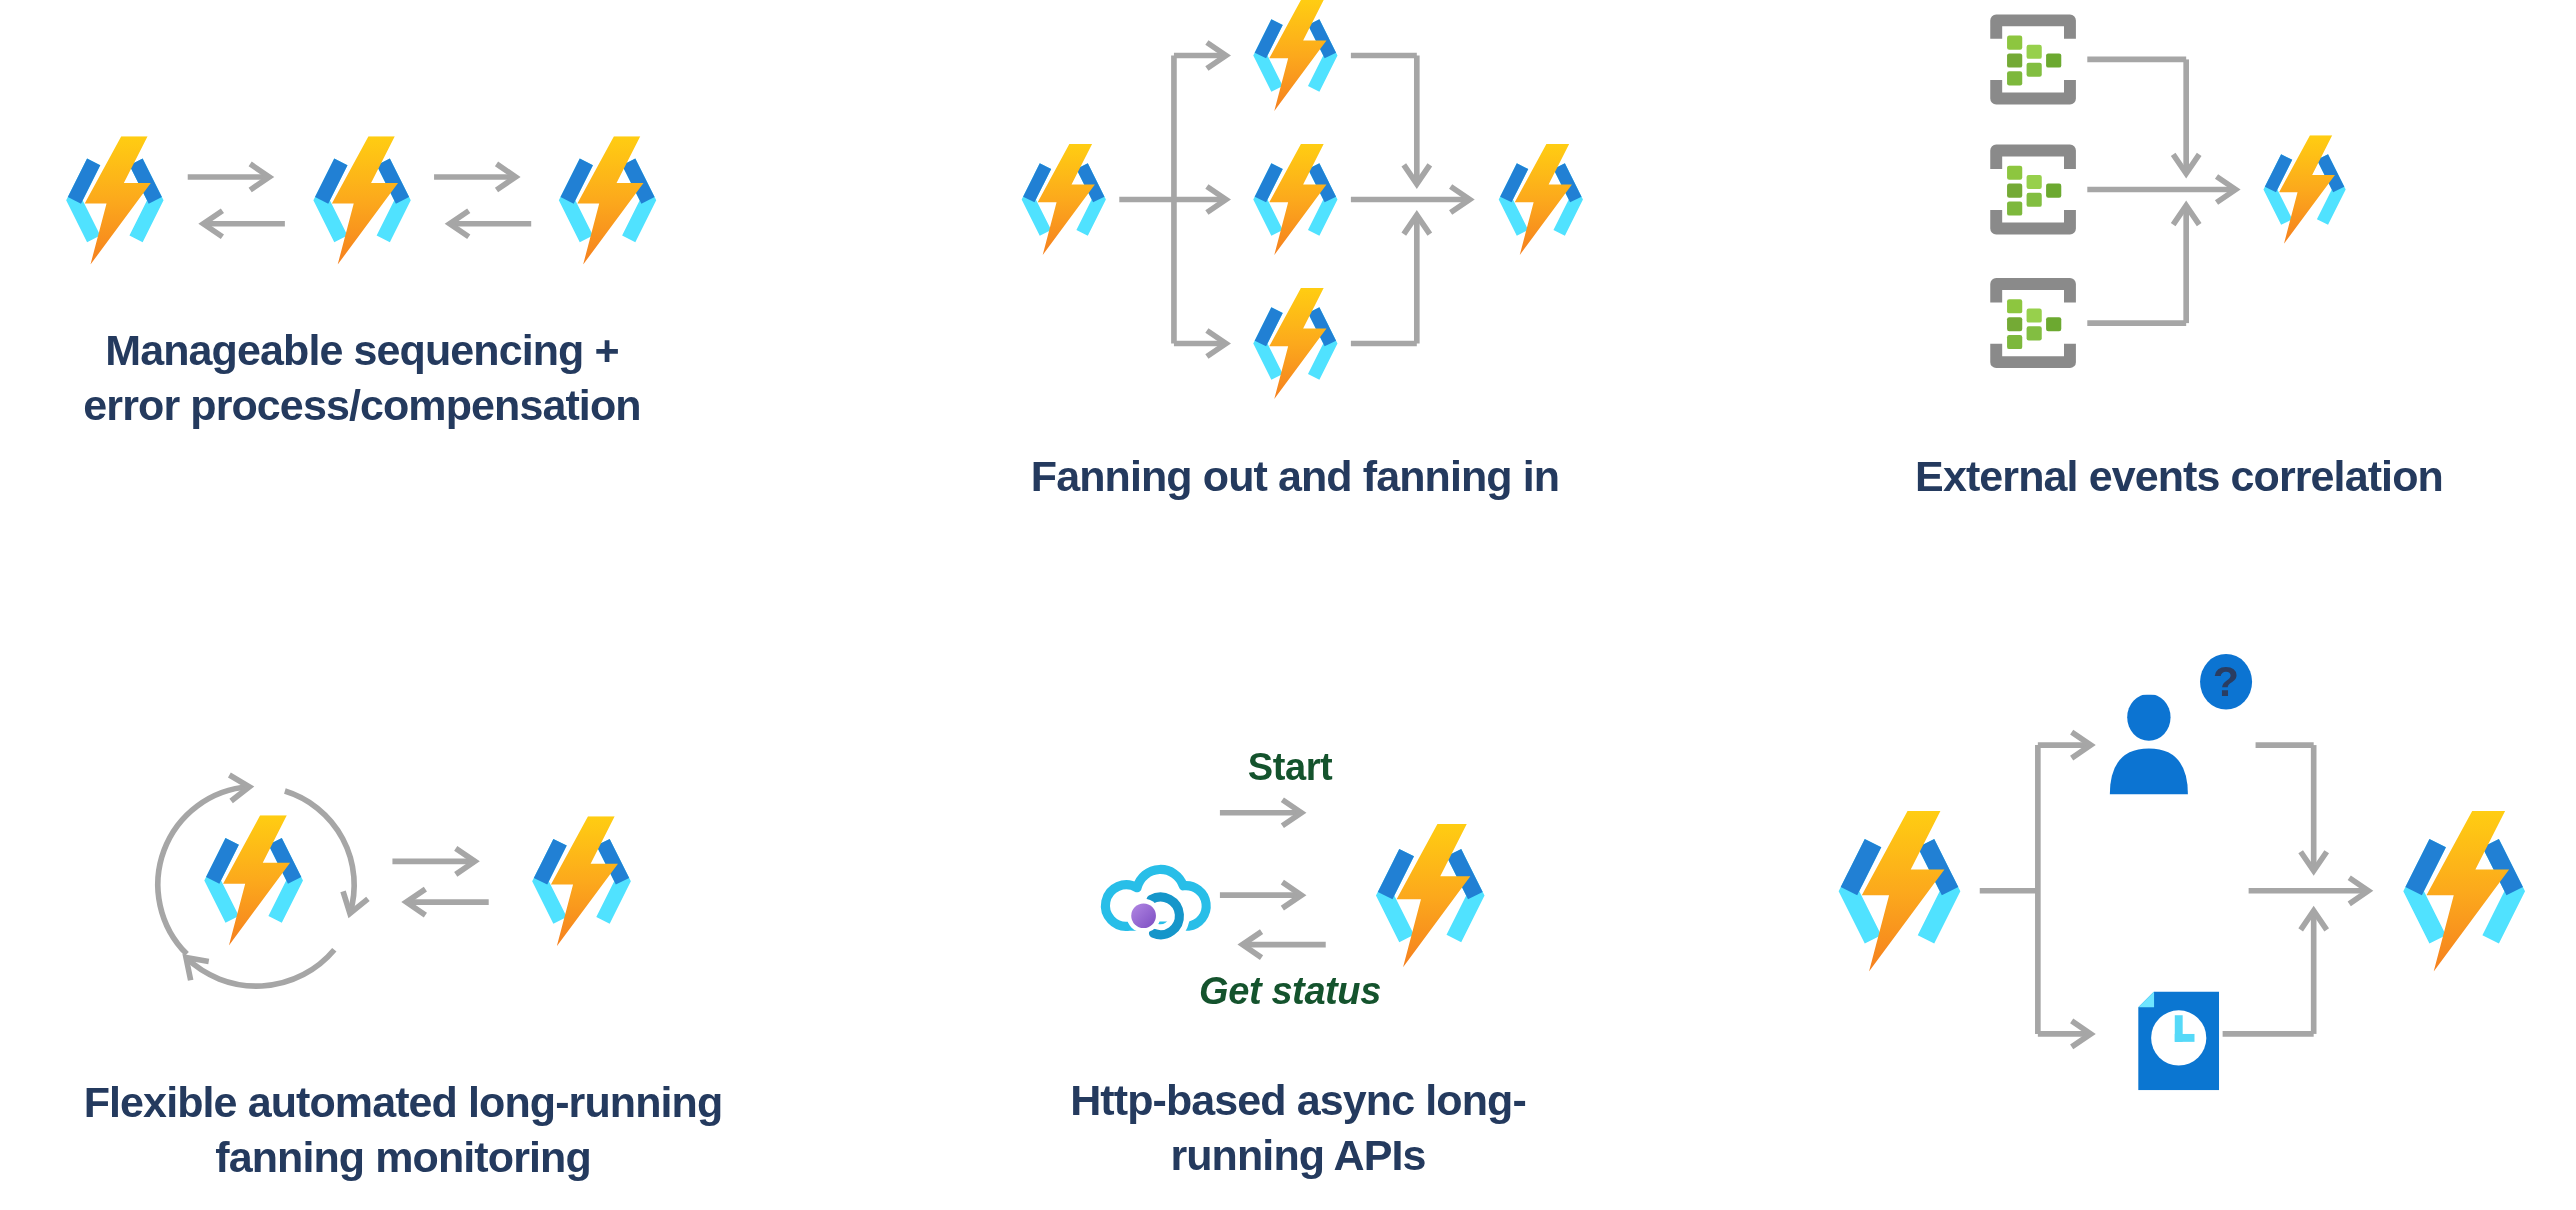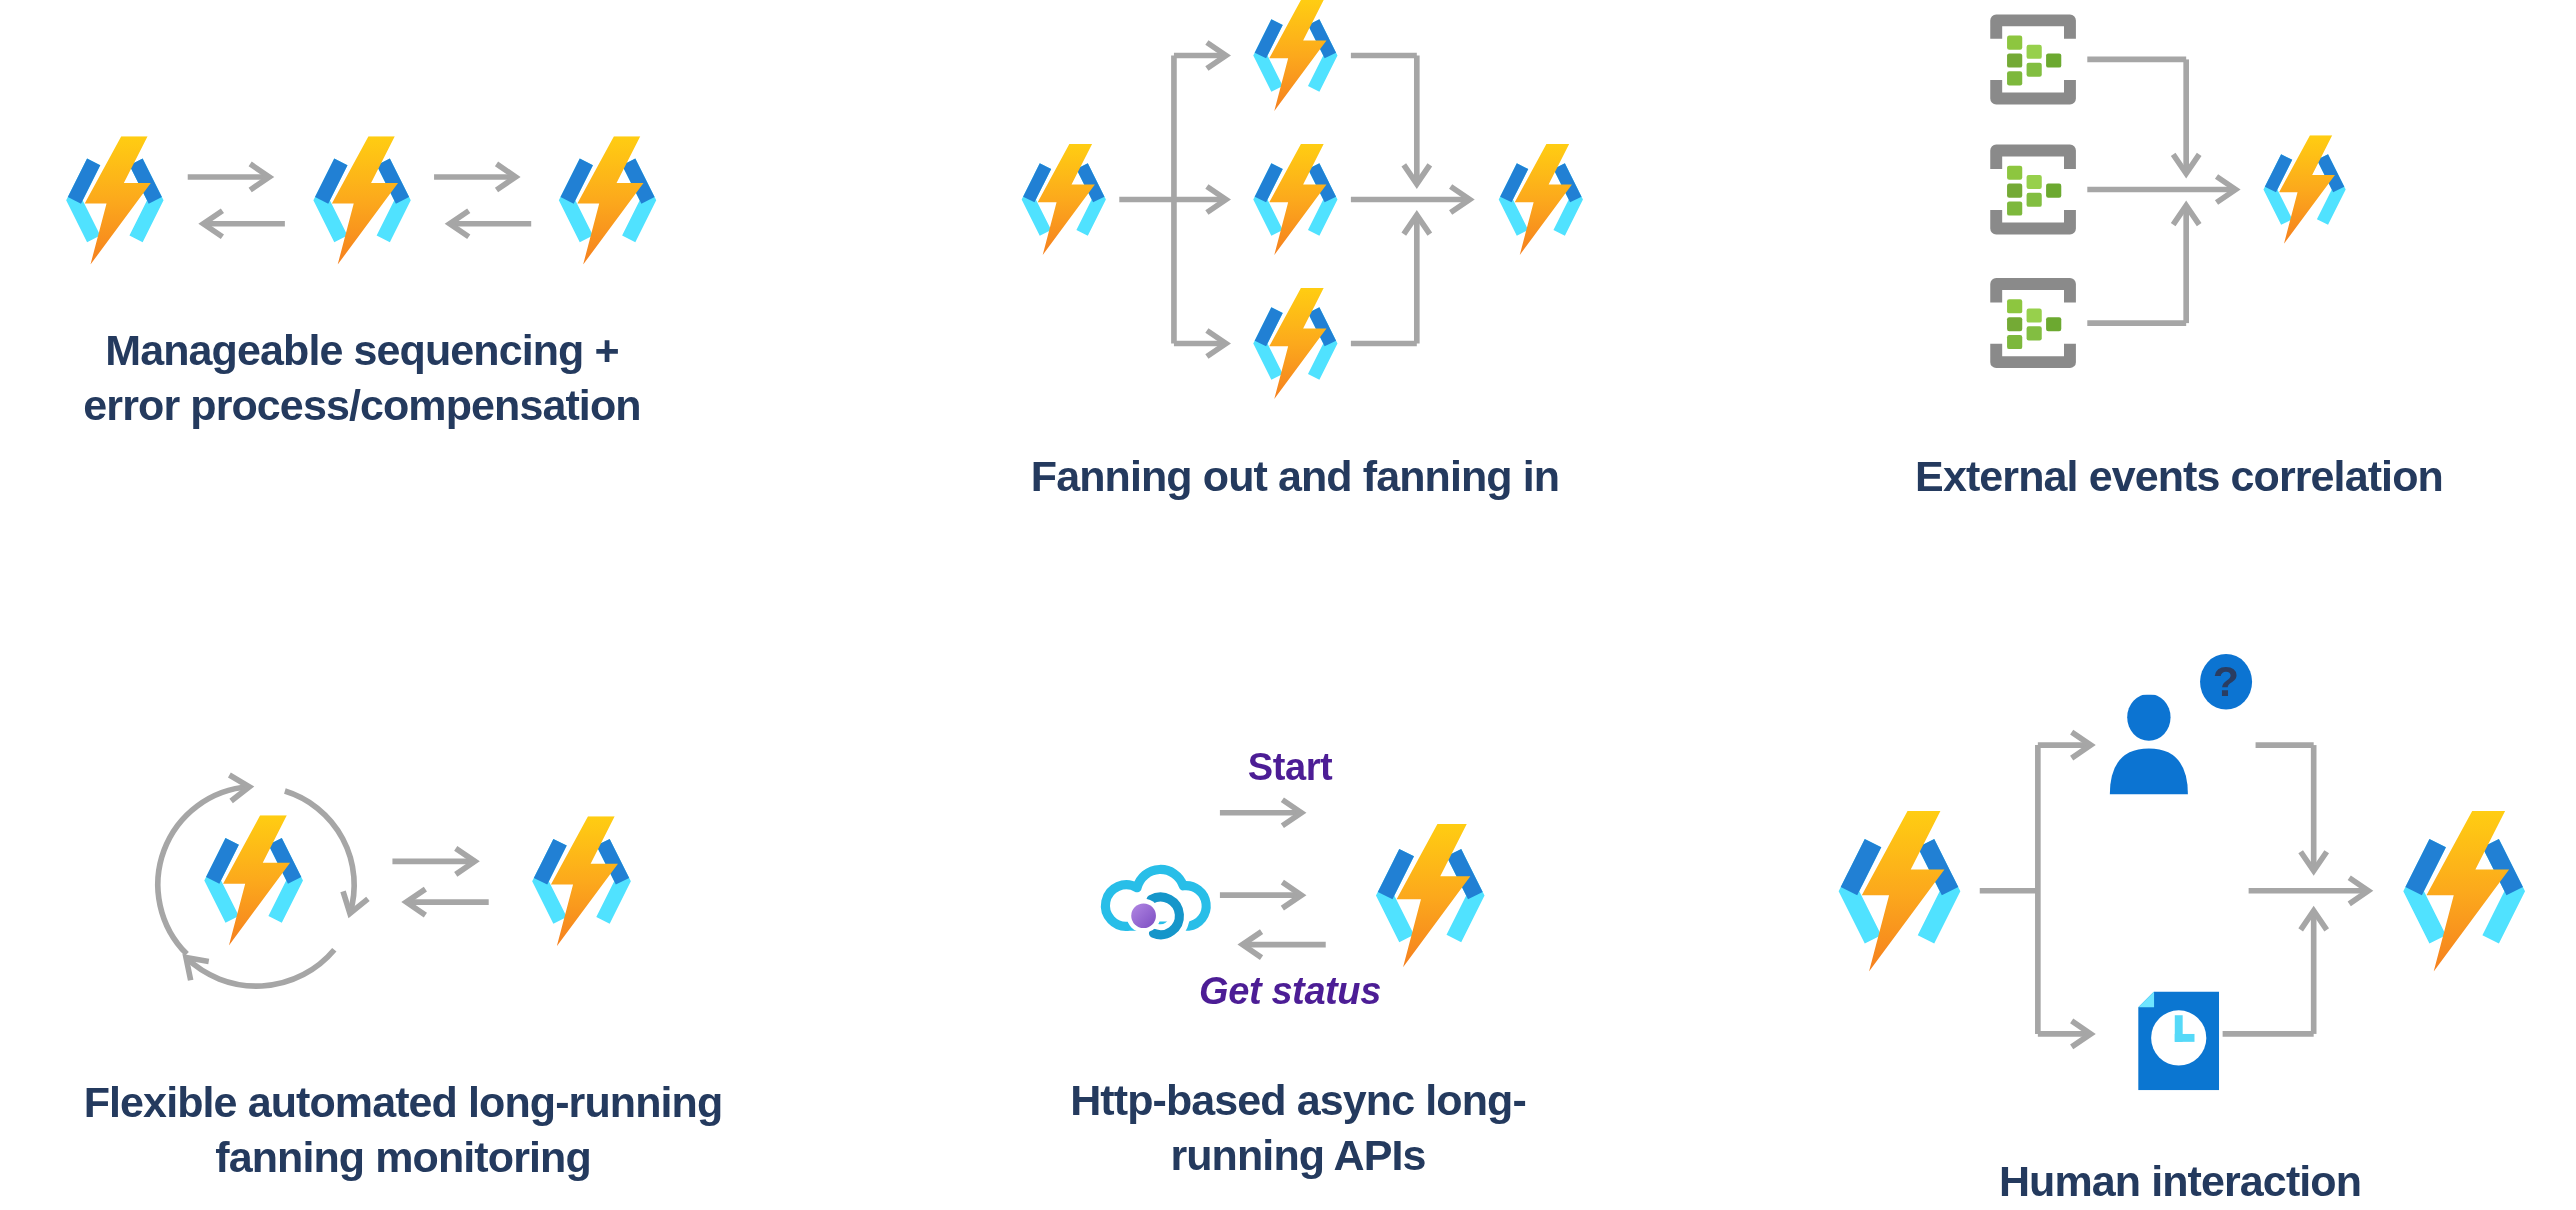--- a/index.html
+++ b/index.html
@@ -20,21 +20,21 @@
     font-size:43px;
     letter-spacing:-0.9px;
     line-height:55px;
     white-space:nowrap;
     margin-top:21px;
   }
   .lbl{
     position:absolute;
     transform:translateX(-50%);
     text-align:center;
-    color:#4c1d95;
+    color:#14532d;
     font-weight:700;
     font-size:38px;
     letter-spacing:-0.4px;
     white-space:nowrap;
   }
   .qm{
     position:absolute;
     transform:translate(-50%,-54%);
     color:#2A3D62;
     font-weight:700;
@@ -211,16 +211,15 @@
 
 <div class="lbl" style="left:1290px;top:746px;">Start</div>
 
 <div class="lbl" style="left:1290px;top:970px;font-style:italic;">Get status</div>
 
 <div class="cap" style="left:1298px;top:1052px;">
   <div>Http-based async long-</div>
   <div>running APIs</div>
 </div>
 
-<div class="cap" style="left:2180px;top:1133px;">Human interaction</div>
 
 </div>
 
 
 </body></html>

